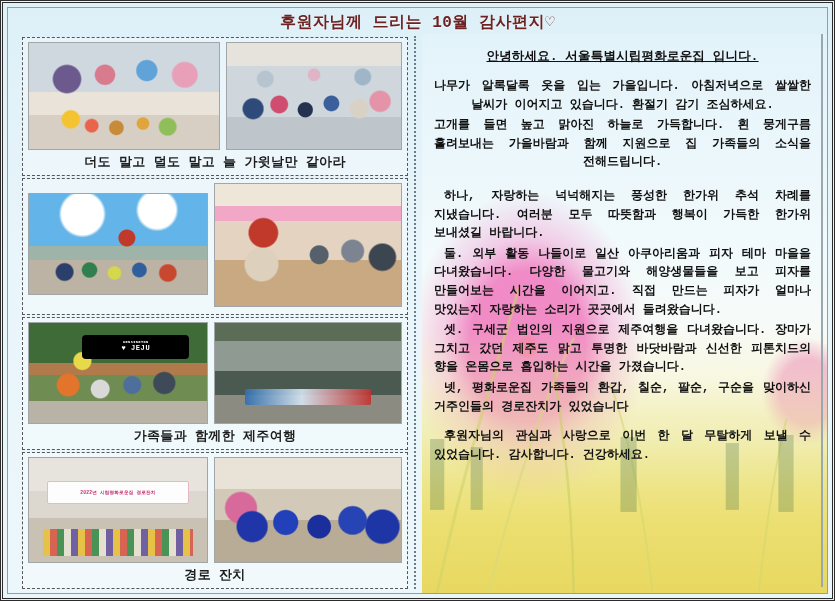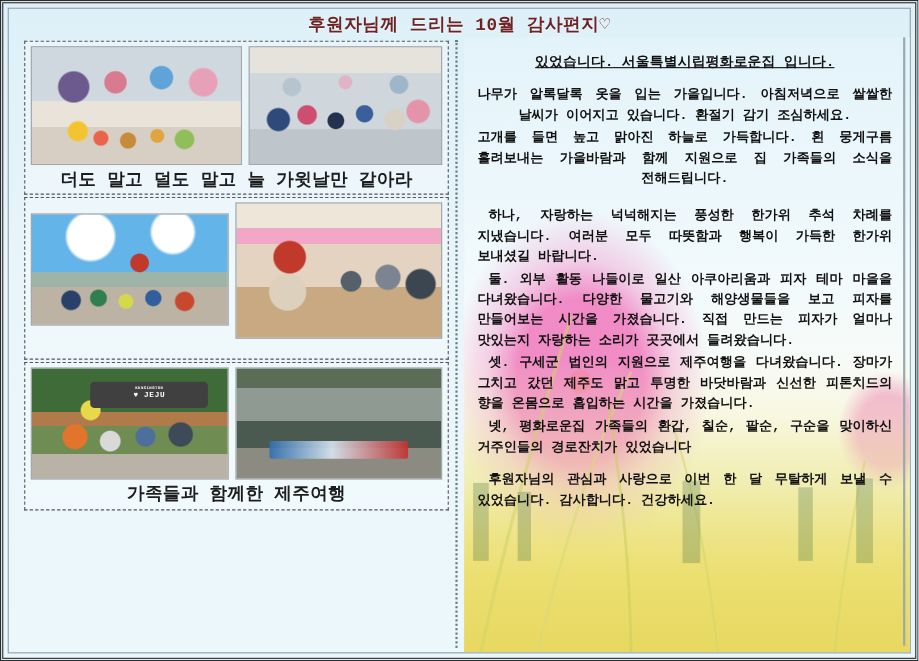--- a/index.html
+++ b/index.html
@@ -65,21 +65,21 @@
     background:rgba(255,255,255,.30);
     padding:4px 5px 2px 5px;
     display:flex;flex-direction:column;
   }
   .panel-photos{display:flex;gap:6px;flex:1;align-items:flex-start;}
   .ph{
     position:relative;overflow:hidden;border:1px solid rgba(90,90,90,.35);
     background:#c9cfd3;flex:1;
   }
   .panel-caption{
-    text-align:center;font-size:16px;font-weight:bold;color:#1d1d1d;
+    text-align:center;font-size:13px;font-weight:bold;color:#1d1d1d;
     padding:3px 0 2px;letter-spacing:.3px;white-space:nowrap;
   }
 
   .panel-a{height:140px;}
   .panel-b{height:148px;}
   .panel-c{height:135px;}
   .panel-d{height:140px;}
 
   
   .ph-inner{position:absolute;inset:0;}
@@ -163,21 +163,21 @@
   }
   .ph-banner{
     position:absolute;left:10%;right:10%;top:22%;height:20%;
     background:#fdfdfd;border:1px solid #e7b9c8;border-radius:2px;
     display:flex;align-items:center;justify-content:center;
     font-size:4.6px;font-weight:bold;color:#c02a6a;white-space:nowrap;overflow:hidden;
     letter-spacing:.2px;
   }
   .ph-sign{
     position:absolute;left:30%;right:10%;top:12%;height:24%;
-    background:#404040;border-radius:4px;
+    background:#000000;border-radius:4px;
     display:flex;flex-direction:column;align-items:center;justify-content:center;
     font-size:5px;font-weight:bold;color:#fff;line-height:1.05;
   }
   .ph-sign .k{font-size:3.6px;letter-spacing:.4px;}
   .ph-sign .j{font-size:7px;letter-spacing:.6px;}
   .ph{position:relative;}
   .pf,.pg{position:absolute;inset:0;}
   .ph-blue{ 
     background:
       radial-gradient(circle at 20% 66%,#1f35a8 0 9%,transparent 10%),
@@ -273,20 +273,32 @@
                 <span class="j">♥ JEJU</span>
               </div>
             </div>
             <div class="ph" style="height:100px;flex:1;">
               <div class="pf"></div>
             </div>
           </div>
           <div class="panel-caption">가족들과 함께한 제주여행</div>
         </div>
 
+        <div class="panel panel-d">
+          <div class="panel-photos">
+            <div class="ph" style="height:104px;width:178px;flex:none;">
+              <div class="pg"></div>
+              <div class="ph-banner">2022년 시립평화로운집 경로잔치</div>
+            </div>
+            <div class="ph" style="height:104px;flex:1;">
+              <div class="ph-inner ph-blue"></div>
+            </div>
+          </div>
+          <div class="panel-caption">경로 잔치</div>
+        </div>
 
       </div>
 
       <div class="col-divider"></div>
 
       <div class="col-right">
         <div class="letter">
           <svg class="stems" viewBox="0 0 400 575" preserveAspectRatio="none">
             <path d="M10 575 C 40 430, 70 340, 96 250" stroke="#cfd36a" stroke-width="3" fill="none"></path>
             <path d="M60 575 C 90 450, 120 360, 150 300" stroke="#d7d97a" stroke-width="2.5" fill="none"></path>
@@ -296,29 +308,29 @@
             <g opacity=".45" fill="#2f5f3a">
               <rect x="8" y="400" width="14" height="70"></rect>
               <rect x="48" y="408" width="12" height="62"></rect>
               <rect x="196" y="398" width="16" height="74"></rect>
               <rect x="300" y="404" width="13" height="66"></rect>
               <rect x="352" y="396" width="15" height="76"></rect>
             </g>
           </svg>
 
           <div class="letter-content">
-            <div class="greeting">있었습니다. 서울특별시립평화로운집 입니다.</div>
+            <div class="greeting">안녕하세요. 서울특별시립평화로운집 입니다.</div>
 
             <p class="para">나무가 알록달록 옷을 입는 가을입니다. 아침저녁으로 쌀쌀한 날씨가 이어지고 있습니다. 환절기 감기 조심하세요.</p>
             <p class="para">고개를 들면 높고 맑아진 하늘로 가득합니다. 흰 뭉게구름 흘려보내는 가을바람과 함께 지원으로 집 가족들의 소식을 전해드립니다.</p>
 
             <div class="gap"></div>
 
             <p class="para just">하나, 자랑하는 넉넉해지는 풍성한 한가위 추석 차례를 지냈습니다. 여러분 모두 따뜻함과 행복이 가득한 한가위 보내셨길 바랍니다.</p>
-            <p class="para just">둘. 외부 활동 나들이로 일산 아쿠아리움과 피자 테마 마을을 다녀왔습니다. 다양한 물고기와 해양생물들을 보고 피자를 만들어보는 시간을 가졌습니다. 직접 만드는 피자가 얼마나 맛있는지 자랑하는 소리가 곳곳에서 들려왔습니다.</p>
+            <p class="para just">둘. 외부 활동 나들이로 일산 아쿠아리움과 피자 테마 마을을 다녀왔습니다. 다양한 물고기와 해양생물들을 보고 피자를 만들어보는 시간을 이어지고. 직접 만드는 피자가 얼마나 맛있는지 자랑하는 소리가 곳곳에서 들려왔습니다.</p>
             <p class="para just">셋. 구세군 법인의 지원으로 제주여행을 다녀왔습니다. 장마가 그치고 갔던 제주도 맑고 투명한 바닷바람과 신선한 피톤치드의 향을 온몸으로 흡입하는 시간을 가졌습니다.</p>
             <p class="para just">넷, 평화로운집 가족들의 환갑, 칠순, 팔순, 구순을 맞이하신 거주인들의 경로잔치가 있었습니다</p>
 
             <div class="gap-sm"></div>
 
             <p class="para just">후원자님의 관심과 사랑으로 이번 한 달 무탈하게 보낼 수 있었습니다. 감사합니다. 건강하세요.</p>
 
           </div>
         </div>
       </div>

